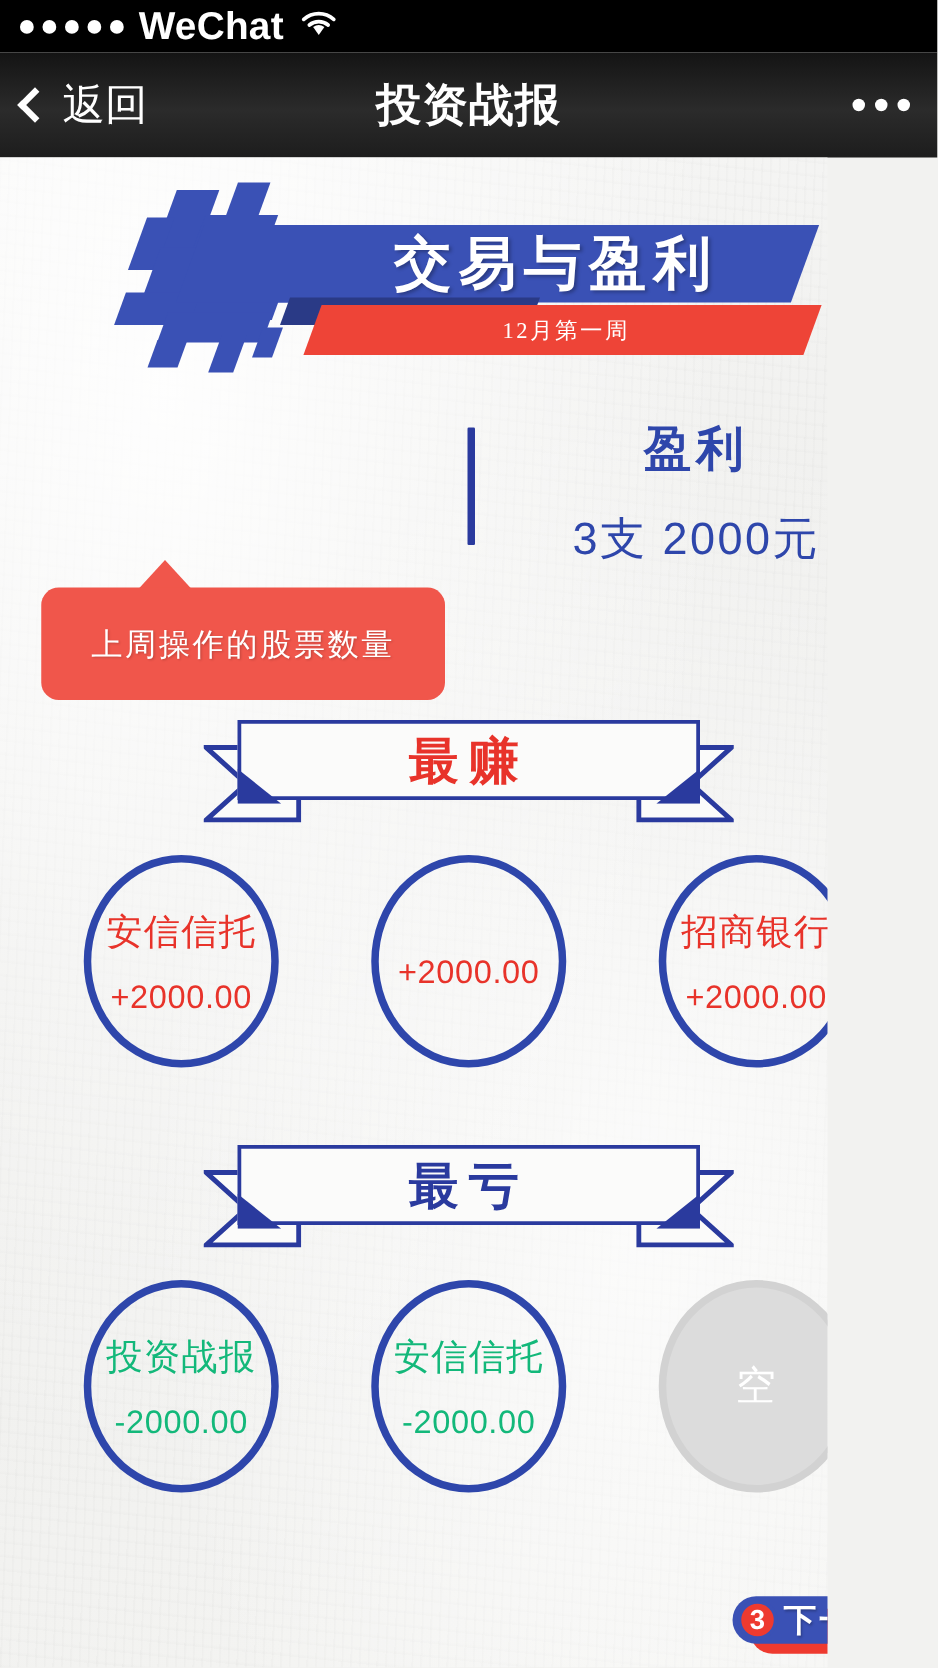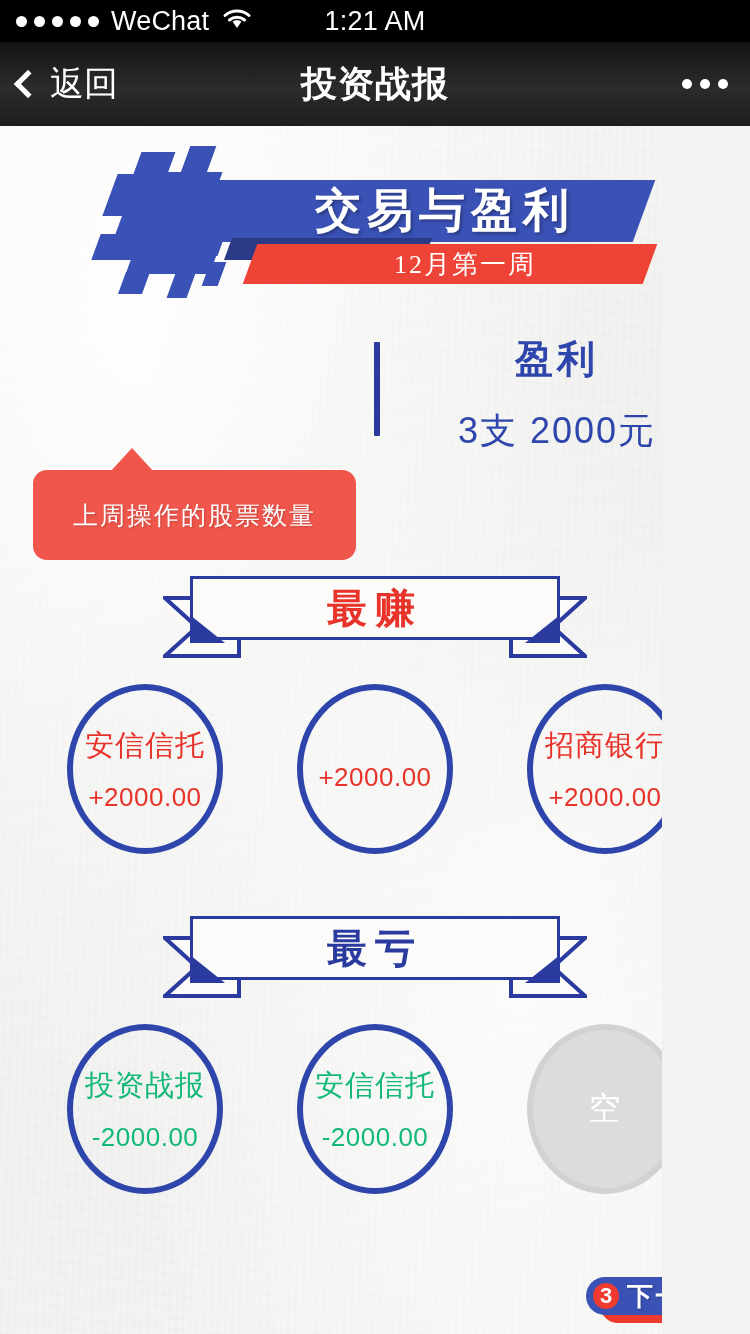--- a/index.html
+++ b/index.html
@@ -15,21 +15,21 @@
   
   .statusbar{
     position:absolute; left:0; top:0; width:750px; height:42px;
     background:#000; color:#fff;
     display:flex; align-items:center;
     font-size:26px;
   }
   .sb-left{ position:absolute; left:16px; display:flex; align-items:center; gap:7px; }
   .sb-dots{ display:flex; gap:7px; }
   .sb-dots i{ width:11px; height:11px; border-radius:50%; background:#fff; display:block; }
-  .sb-carrier{ font-size:27px; letter-spacing:.2px; margin-left:5px; }
+  .sb-carrier{ font-size:31px; letter-spacing:.2px; margin-left:5px;font-weight:bold; }
   .wifi{ margin-left:6px; }
   .sb-center{
     position:absolute; left:0; right:0; text-align:center;
     font-size:27px; letter-spacing:.3px;
   }
   .sb-right{ position:absolute; right:14px; display:flex; align-items:center; gap:9px; }
   .sb-batt-num{ font-size:27px; }
   .batt{
     width:52px; height:25px; border:2px solid #fff; border-radius:5px;
     position:relative; padding:2px;
@@ -97,23 +97,23 @@
   }
   .band-shadow{
     position:absolute; left:228px; top:92px; width:200px; height:22px;
     background:#2a3a86; transform:skewX(-20deg); z-index:2;
   }
   .band-sub{
     position:absolute; left:250px; top:98px; width:400px; height:40px;
     background:#ee4437; transform:skewX(-20deg); z-index:3;
   }
   .band-sub-text{
-    position:absolute; left:300px; top:98px; width:330px; height:40px;
-    display:flex; align-items:center; justify-content:center;
-    color:#fff; font-size:26px; z-index:5;
+    position:absolute; left:288px; top:98px; width:330px; height:40px;
+    display:flex; align-items:center; justify-content:center;
+    color:#fff; font-size:18px; z-index:5;
     font-family:"Liberation Serif","DejaVu Serif",serif;
     letter-spacing:2px;
   }
 
   
   .stats{ position:absolute; left:0; top:208px; width:750px; height:120px; }
   .stat{ position:absolute; top:0; width:330px; text-align:center; color:#2e46ab; }
   .stat.left{ left:28px; }
   .stat.right{ left:392px; }
   .stat-label{ font-size:38px; font-weight:bold; letter-spacing:4px; }
@@ -221,21 +221,20 @@
       </span>
       <span class="sb-carrier">WeChat</span>
       <span class="wifi">
         <svg width="30" height="22" viewBox="0 0 30 22">
           <path d="M15 20 L10.5 13.5 A8 8 0 0 1 19.5 13.5 Z" fill="#fff"></path>
           <path d="M3 7.5 A18 18 0 0 1 27 7.5" stroke="#fff" stroke-width="3" fill="none" stroke-linecap="round"></path>
           <path d="M7.5 12 A12 12 0 0 1 22.5 12" stroke="#fff" stroke-width="3" fill="none" stroke-linecap="round"></path>
         </svg>
       </span>
     </div>
-    <div class="sb-center">1:21 AM</div>
   </div>
 
   <div class="navbar">
     <div class="nav-back">
       <span class="chev"></span>
       <span class="nav-back-label">返回</span>
     </div>
     <div class="nav-title">投资战报</div>
     <div class="nav-more">
       <i></i>

